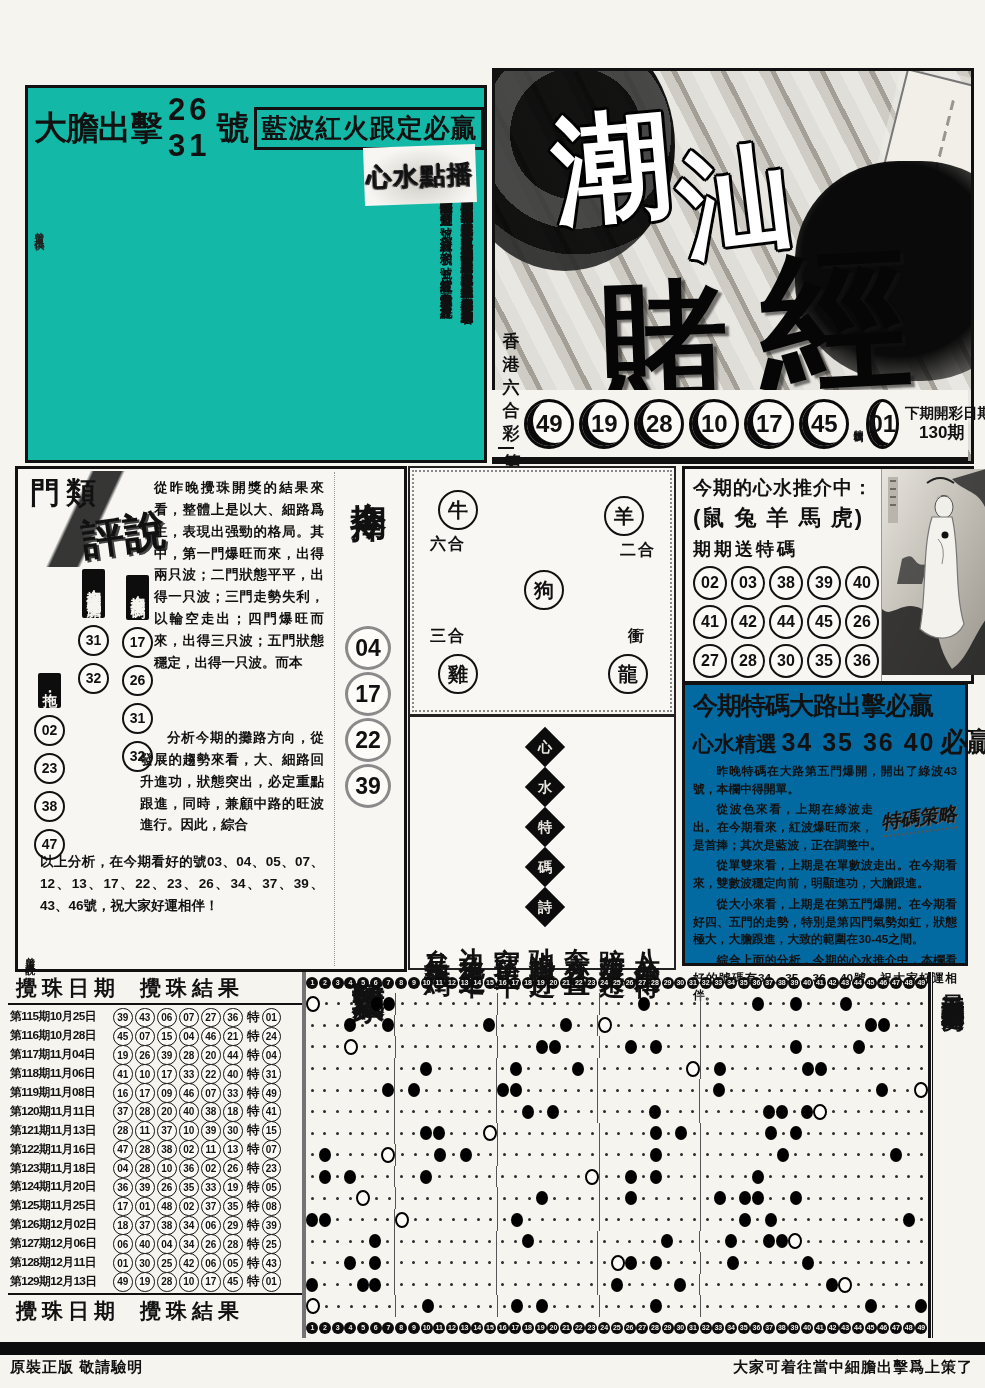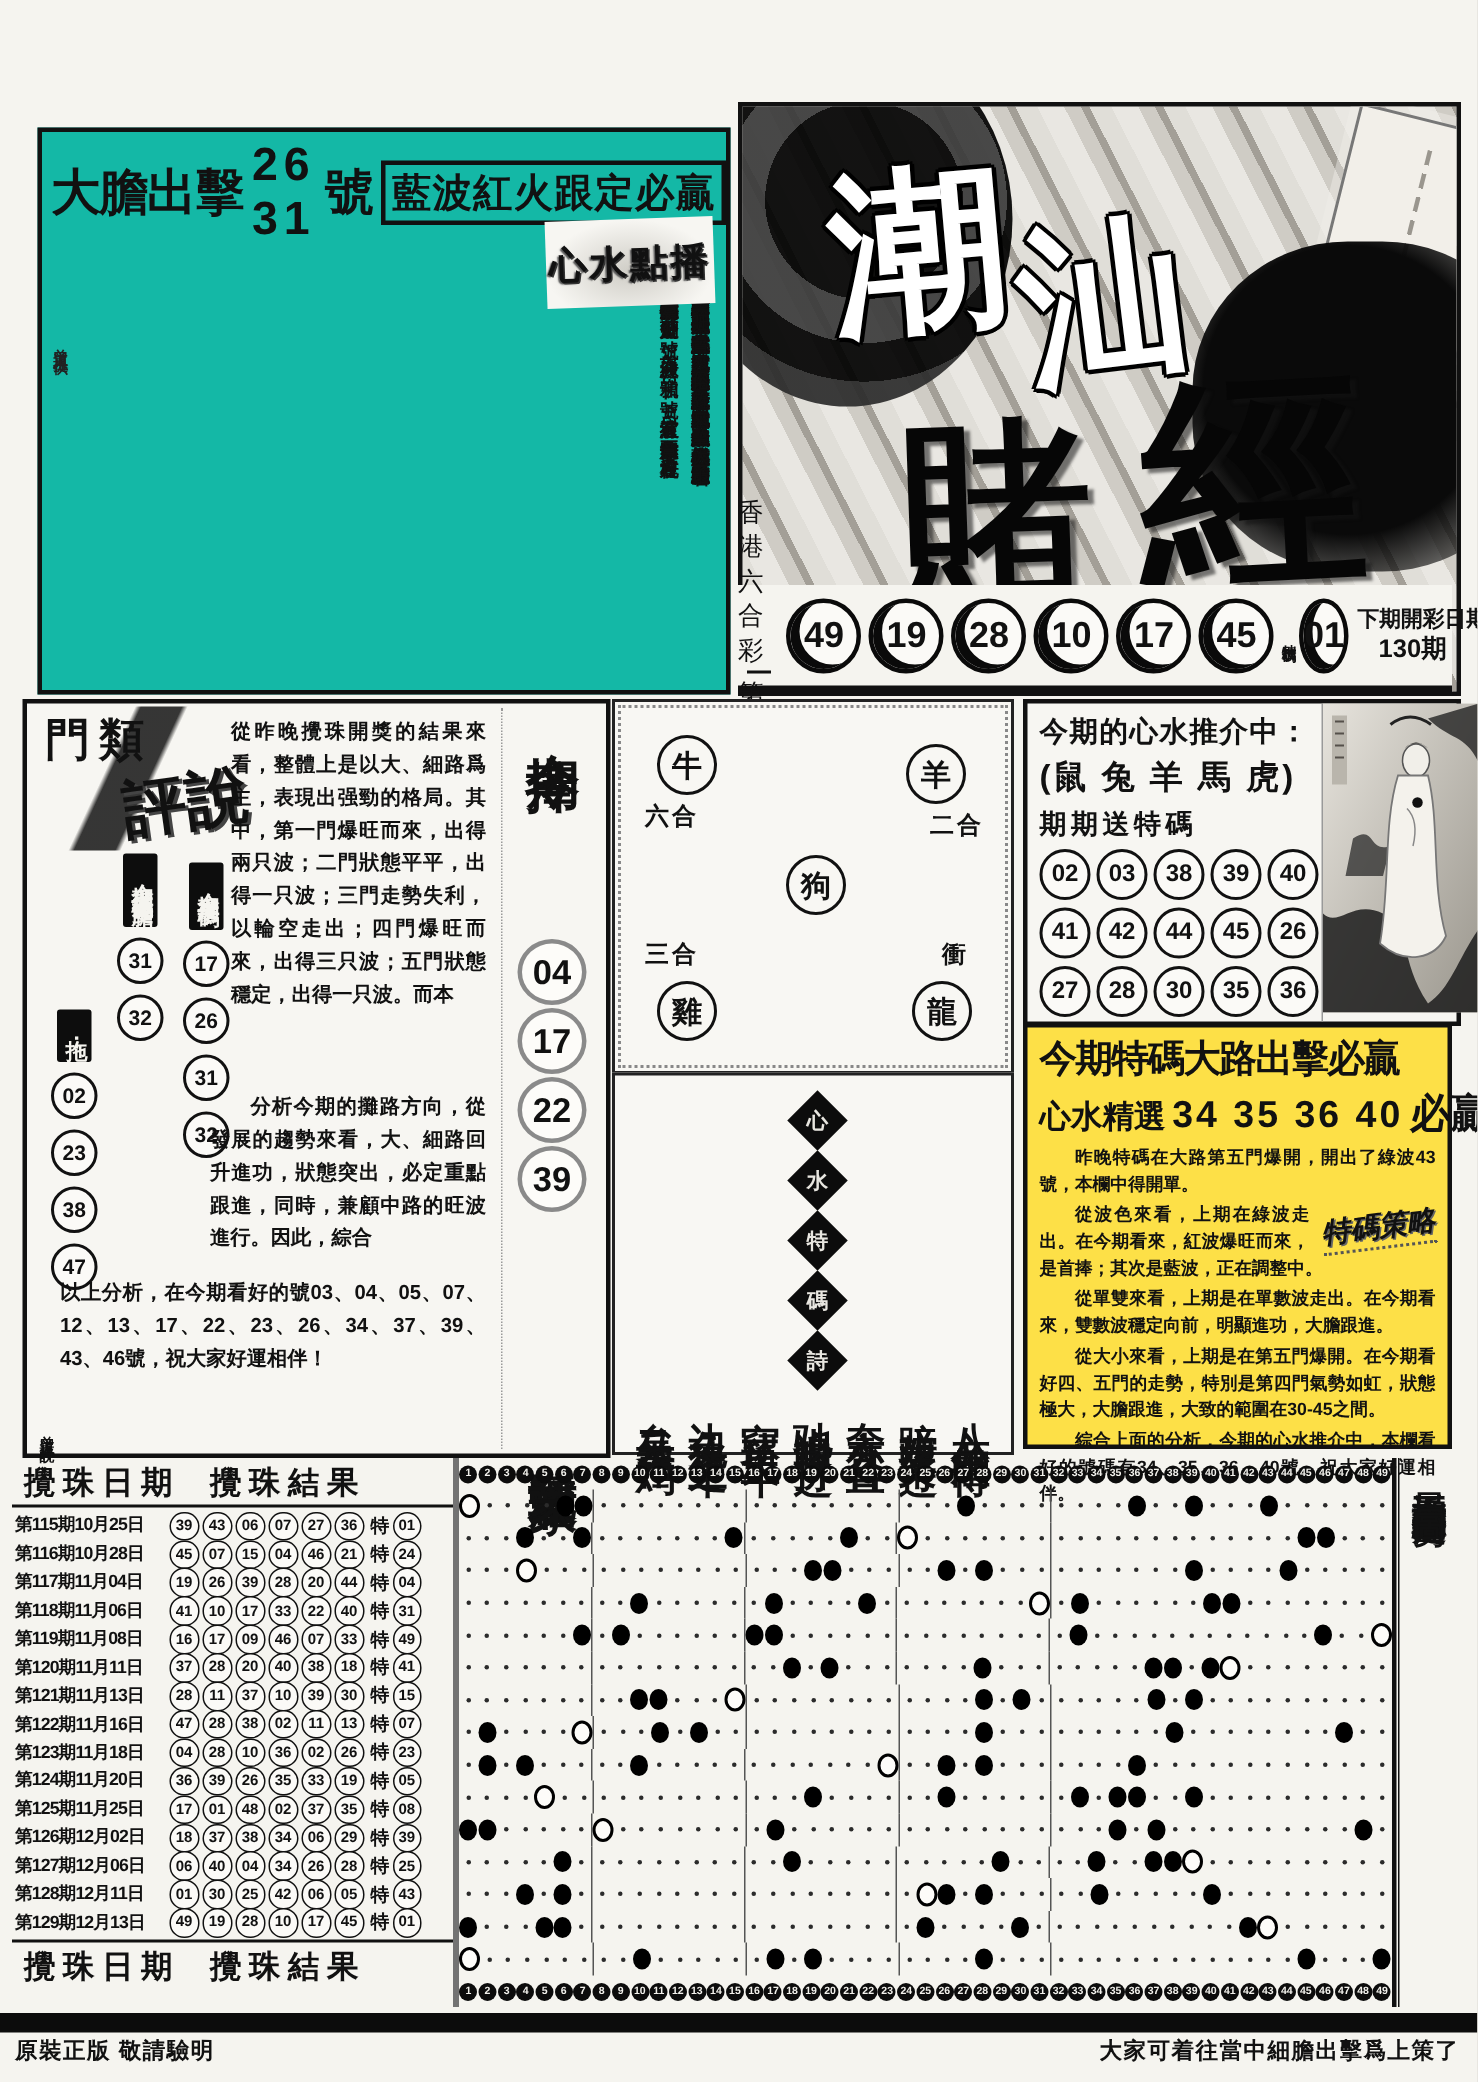--- a/index.html
+++ b/index.html
@@ -33,21 +33,21 @@
   .card{position:absolute;right:-8px;top:6px;width:100px;height:250px;background:#f2efe9;border:2px solid #777;transform:rotate(14deg);box-shadow:0 0 0 6px rgba(240,238,232,.45);}
   .card i{display:block;margin:18px auto;width:3px;height:170px;background:repeating-linear-gradient(#9a968e 0 10px,transparent 10px 16px);}
   .artch{position:absolute;font-weight:900;color:#fff;text-shadow:3px 0 0 #000,-3px 0 0 #000,0 3px 0 #000,0 -3px 0 #000,2px 2px 0 #000,-2px -2px 0 #000,2px -2px 0 #000,-2px 2px 0 #000;}
   .artch.c1{left:58px;top:18px;font-size:118px;transform:rotate(-5deg);}
   .artch.c2{left:185px;top:55px;font-size:112px;transform:rotate(-7deg);}
   .artbk{position:absolute;font-weight:900;color:#060606;text-shadow:4px 3px 2px rgba(20,20,20,.55);}
   .artbk.c3{left:105px;top:185px;font-size:128px;transform:rotate(-2deg);}
   .artbk.c4{left:265px;top:150px;font-size:150px;transform:rotate(-3deg);}
   
   #strip{left:492px;top:390px;width:476px;height:67px;display:flex;align-items:center;border-bottom:5px solid #111;background:#f5f4ef;}
-  #strip .cell1{width:88px;text-align:left;font-weight:400;}
+  #strip .cell1{width:88px;text-align:right;font-weight:700;}
   #strip .cell1 .l1{font-size:17px;letter-spacing:1px;}
   #strip .cell1 hr{border:none;border-top:2.5px solid #111;margin:2px 6px;}
   #strip .cell1 .l2{font-size:17px;}
   #strip .balls{display:flex;gap:5px;align-items:center;margin-left:4px;}
   .ball{width:44px;height:44px;border:3px solid #0a0a0a;border-radius:50%;display:flex;align-items:center;justify-content:center;font-size:24px;font-weight:900;background:#fbfaf7;box-shadow:inset 6px -3px 0 0 #0a0a0a;}
   #strip .speclab{writing-mode:vertical-rl;font-size:9.5px;font-weight:700;margin:0 2px;letter-spacing:1px;}
   #strip .next{margin-left:6px;font-weight:900;line-height:1.25;}
   #strip .next .n1{font-size:14.5px;white-space:nowrap;}
   #strip .next .n2{font-size:17px;padding-left:14px;}
   
@@ -82,21 +82,21 @@
   
   #guanyinbox{left:682px;top:466px;width:286px;height:212px;border:3px solid #111;background:#f7f6f2;display:flex;}
   #gy-left{flex:1;padding:6px 2px 4px 8px;}
   #gy-title{font-size:19px;font-weight:900;letter-spacing:1px;}
   #gy-animals{font-size:22px;font-weight:900;letter-spacing:2px;margin-top:2px;}
   #gy-sub{font-size:18px;font-weight:900;letter-spacing:3px;margin:4px 0 5px 0;}
   .gy-row{display:flex;gap:4px;margin-bottom:5px;}
   .gnum{width:30px;height:30px;border:2.5px solid #111;border-radius:50%;display:flex;align-items:center;justify-content:center;font-size:16px;font-weight:900;background:#fbfaf7;}
   #gy-img{width:104px;border-left:1px solid #999;}
   
-  #specialbox{left:682px;top:682px;width:286px;height:284px;border:3px solid #111;background:#fde047;padding:4px 8px;box-sizing:border-box;}
+  #specialbox{left:682px;top:682px;width:286px;height:284px;border:3px solid #111;background:#0369a1;padding:4px 8px;box-sizing:border-box;}
   #sp-title{font-size:25px;font-weight:900;white-space:nowrap;letter-spacing:-1px;}
   #sp-sub{font-weight:900;margin-top:2px;white-space:nowrap;}
   #sp-sub .a{font-size:21px;}
   #sp-sub .b{font-size:25px;letter-spacing:2px;}
   #sp-sub .c{font-size:27px;}
   .sp-p{font-size:11.8px;font-weight:600;line-height:1.5;text-align:justify;text-indent:2em;margin:3px 0;}
   #sp-stamp{float:right;margin:4px 0 2px 8px;font-size:19px;font-weight:800;font-style:italic;transform:rotate(-7deg);border-bottom:2px dotted #555;text-shadow:1px 1px 0 #666;font-family:"Liberation Serif","DejaVu Serif",serif;}
   
   #bottom{left:8px;top:972px;width:967px;height:366px;display:flex;}
   #rtable{width:294px;border-right:4px solid #737373;}

